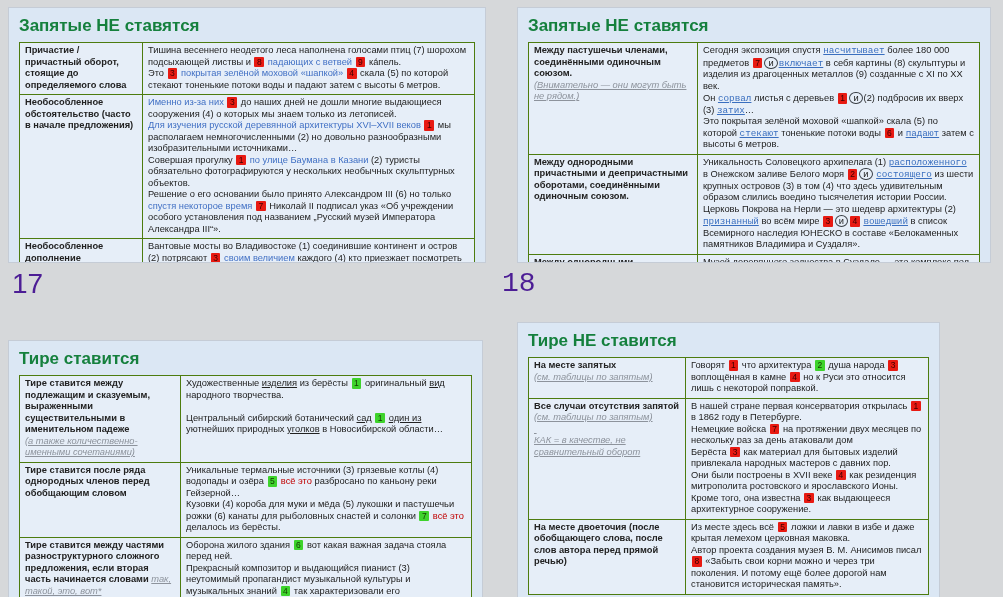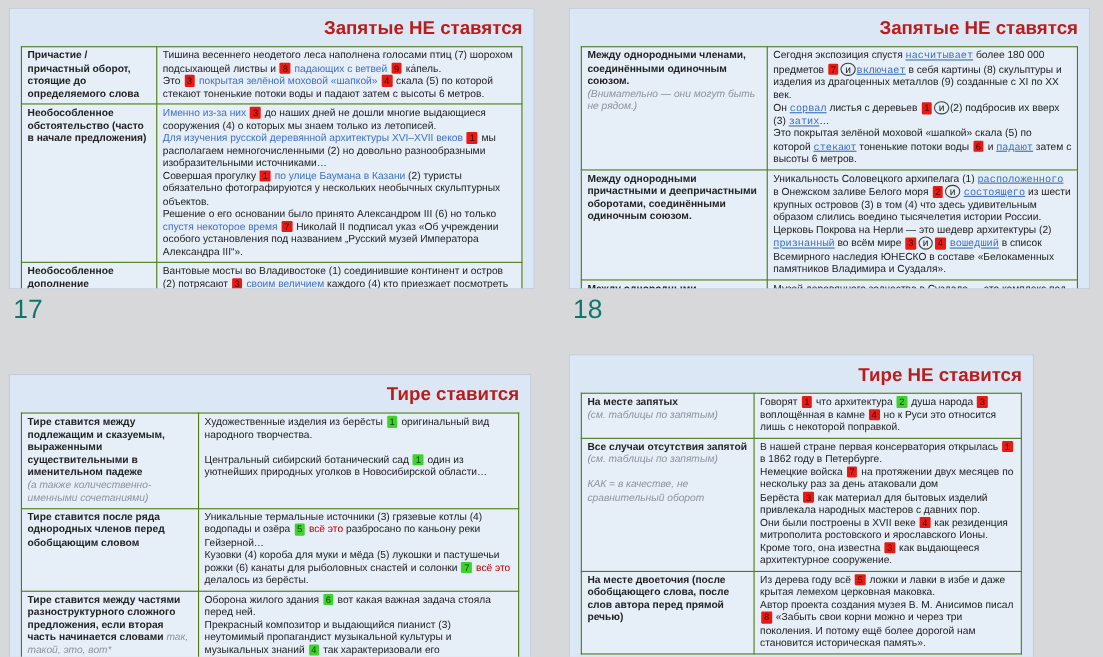--- a/index.html
+++ b/index.html
@@ -14,29 +14,29 @@
     background:#dbe7f4;
     border:1px solid #c5ccd6;
     box-sizing:border-box;
     padding:5px 10px;
     overflow:hidden;
   }
   .pos-tl{left:8px;top:7px;width:478px;height:256px;}
   .pos-tr{left:517px;top:7px;width:474px;height:256px;}
   .pos-bl{left:8px;top:340px;width:475px;height:316px;}
   .pos-br{left:517px;top:322px;width:423px;height:286px;}
-  .pagenum{position:absolute;font-size:24px;color:#0f766e;}
+  .pagenum{position:absolute;font-size:28px;color:#4c1d95;}
   .pos-n17{left:12px;top:268px;}
-  .pos-n18{left:521px;top:268px;}
+  .pos-n18{left:502px;top:268px;font-family:Liberation Mono, monospace;}
   .title{
     margin:3px 0 6px 0;
-    text-align:right;
+    text-align:left;
     font-size:17px;
     font-weight:bold;
-    color:#b91c1c;
+    color:#15803d;
   }
   table.rules{
     width:100%;
     border-collapse:collapse;
     background:#e6eef8;
   }
   table.rules td{
     border:1px solid #4d7c0f;
     padding:2px 5px 3px 5px;
     vertical-align:top;
@@ -44,24 +44,24 @@
     line-height:1.24;
     color:#222;
   }
   #pg0 .cell-label{width:112px;}
   #pg1 .cell-label{width:158px;}
   #pg2 .cell-label{width:150px;margin-top:27px;}
   #pg3 .cell-label{width:146px;}
   .cell-label{font-weight:bold;color:#1d1d1d;}
   .label-line{margin:0;}
   .ex-line{margin:0;}
-  .seg-g{font-weight:normal;font-style:italic;color:#8d939c;}
+  .seg-g{font-weight:normal;font-style:italic;color:#8d939c;text-decoration:underline;}
   .seg-b{color:#4170c4;}
   .seg-l{color:#3a6fbf;text-decoration:underline;font-family:Liberation Mono, monospace;}
-  .seg-u{}
+  .seg-u{text-decoration:underline;}
   .seg-r{color:#c00000;}
   .seg-c{
     display:inline-block;
     border:1px solid #3a3f46;
     border-radius:50%;
     padding:0 3px;
     margin:0 1px;
     line-height:10px;
   }
   .badge{
@@ -118,21 +118,21 @@
 
   </section>
   <div class="pagenum pos-n17">17</div>
 
   <section class="page pos-tr" id="pg1">
     <h2 class="title">Запятые НЕ ставятся</h2>
     <table class="rules">
         <tbody>
           <tr>
             <td class="cell-label">
-              <div class="label-line"><span>Между однородными членами, соединёнными одиночным союзом.</span></div>
+              <div class="label-line"><span>Между пастушечьи членами, соединёнными одиночным союзом.</span></div>
               <div class="label-line"><span class="seg-g">(Внимательно — они могут быть не рядом.)</span></div>
             </td>
             <td class="cell-ex">
               <div class="ex-line"><span>Сегодня экспозиция спустя </span><span class="seg-l">насчитывает</span><span> более 180 000 предметов </span><span class="badge badge-r">7</span><span class="seg-c">и</span><span class="seg-l">включает</span><span> в себя картины (8) скульптуры и изделия из драгоценных металлов (9) созданные с XI по XX век.</span></div>
               <div class="ex-line"><span>Он </span><span class="seg-l">сорвал</span><span> листья с деревьев </span><span class="badge badge-r">1</span><span class="seg-c">и</span><span>(2) подбросив их вверх (3) </span><span class="seg-l">затих</span><span>…</span></div>
               <div class="ex-line"><span>Это покрытая зелёной моховой «шапкой» скала (5) по которой </span><span class="seg-l">стекают</span><span> тоненькие потоки воды </span><span class="badge badge-r">6</span><span> и </span><span class="seg-l">падают</span><span> затем с высоты 6 метров.</span></div>
             </td>
           </tr>
           <tr>
             <td class="cell-label">
@@ -220,21 +220,21 @@
               <div class="ex-line"><span>Берёста </span><span class="badge badge-r">3</span><span> как материал для бытовых изделий привлекала народных мастеров с давних пор.</span></div>
               <div class="ex-line"><span>Они были построены в XVII веке </span><span class="badge badge-r">4</span><span> как резиденция митрополита ростовского и ярославского Ионы.</span></div>
               <div class="ex-line"><span>Кроме того, она известна </span><span class="badge badge-r">3</span><span> как выдающееся архитектурное сооружение.</span></div>
             </td>
           </tr>
           <tr>
             <td class="cell-label">
               <div class="label-line"><span>На месте двоеточия (после обобщающего слова, после слов автора перед прямой речью)</span></div>
             </td>
             <td class="cell-ex">
-              <div class="ex-line"><span>Из дерева году всё </span><span class="badge badge-r">5</span><span> ложки и лавки в избе и даже крытая лемехом церковная маковка.</span></div>
+              <div class="ex-line"><span>Из месте здесь всё </span><span class="badge badge-r">5</span><span> ложки и лавки в избе и даже крытая лемехом церковная маковка.</span></div>
               <div class="ex-line"><span>Автор проекта создания музея В. М. Анисимов писал </span><span class="badge badge-r">8</span><span> «Забыть свои корни можно и через три поколения. И потому ещё более дорогой нам становится историческая память».</span></div>
             </td>
           </tr>
         </tbody>
       </table>
   </section>
 
 </div>
 
 </body></html>

